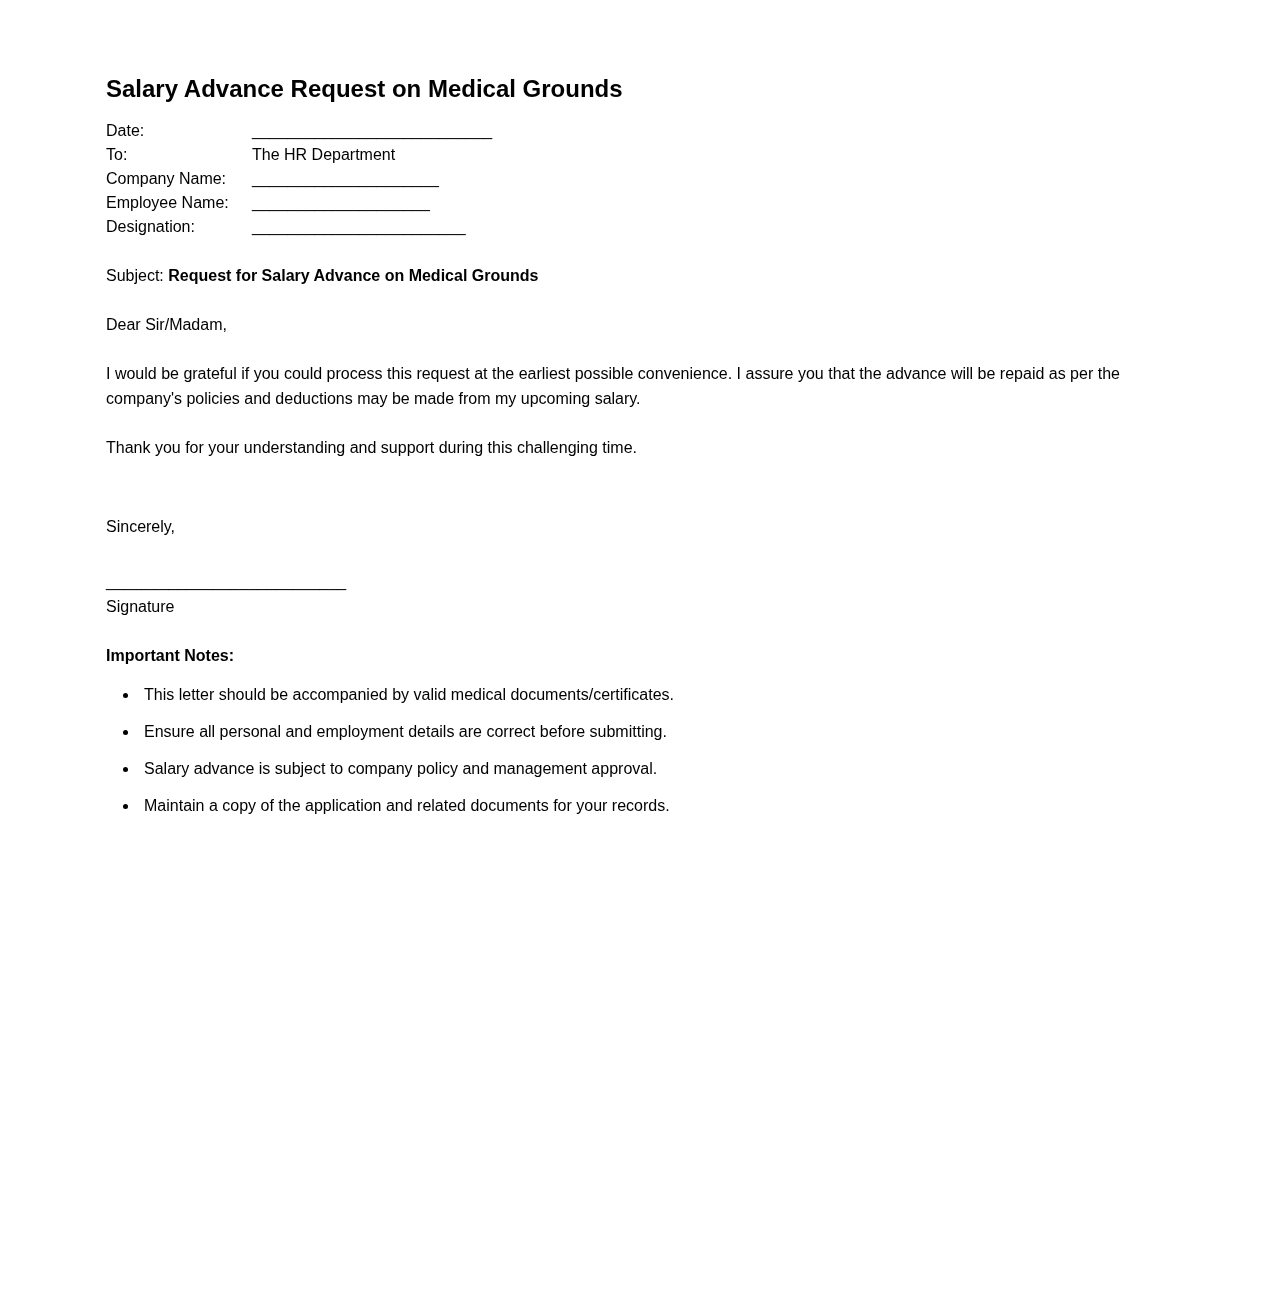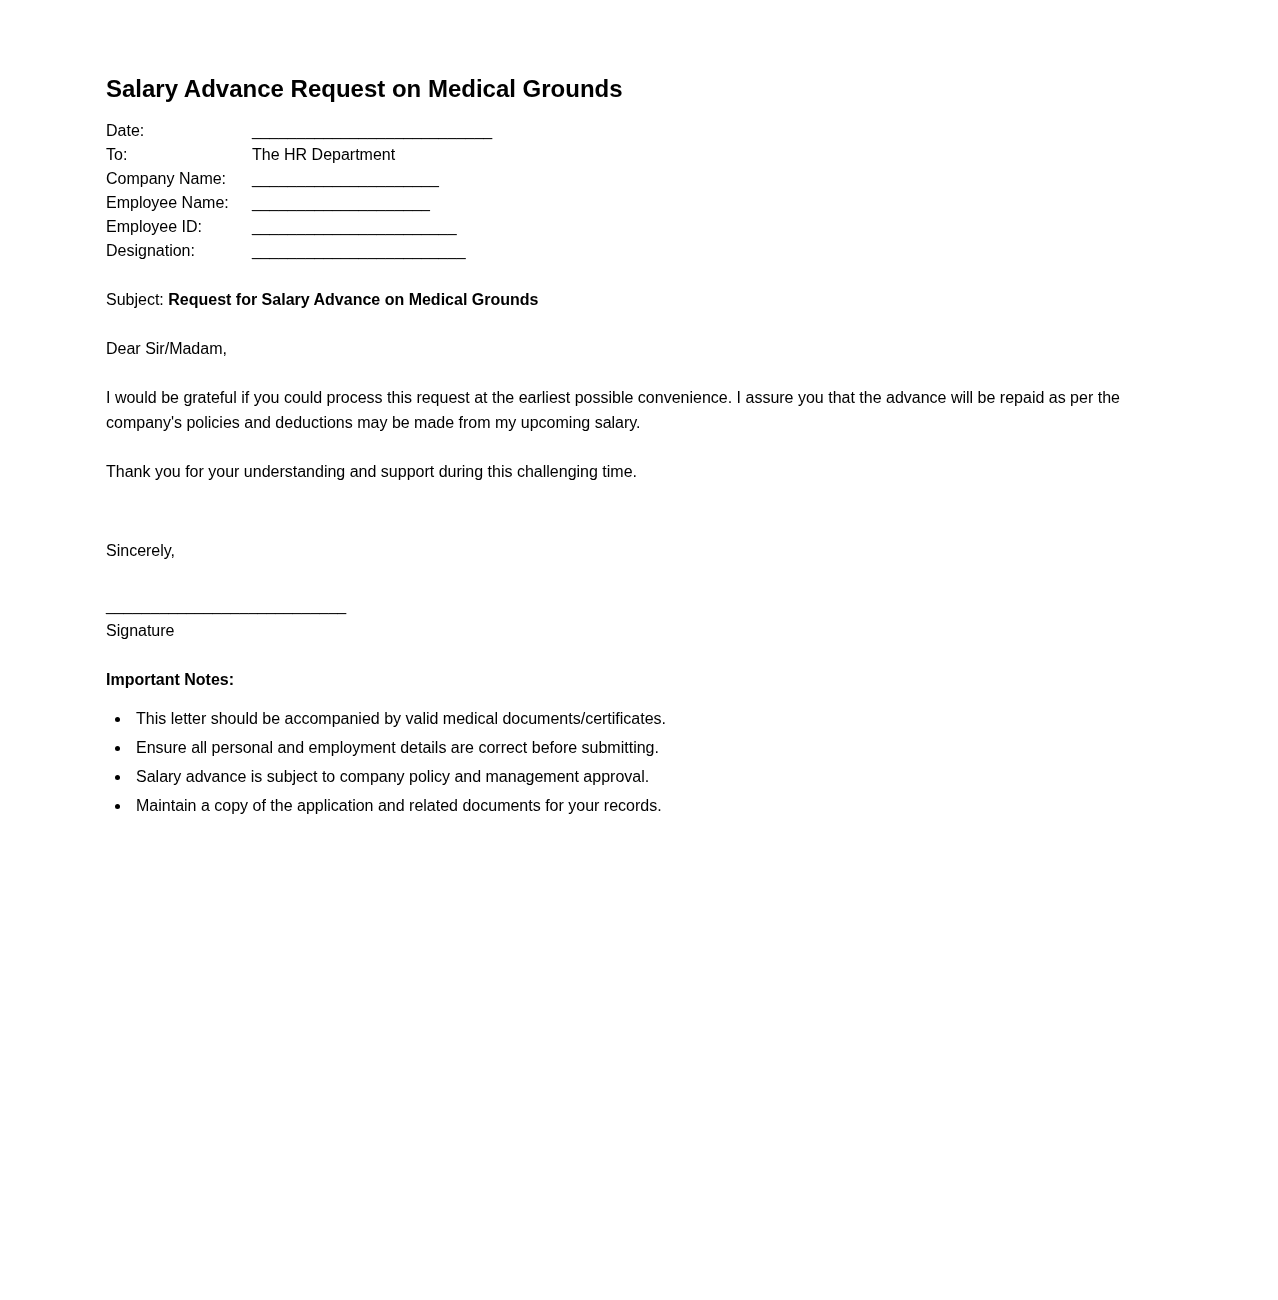--- a/index.html
+++ b/index.html
@@ -63,21 +63,21 @@
     margin-top: 14px;
     margin-bottom: 14px;
   }
   ul.notes-list {
     margin: 14px 0 0 0;
     padding-left: 21px;
     font-size: 16px;
     line-height: 25px;
   }
   ul.notes-list li {
-    margin: 4px;
+    margin: 12px;
     padding-left: 5px;
   }
 </style>
 </head>
 <body>
 
 <div class="page">
 
   <h1 class="title">Salary Advance Request on Medical Grounds</h1>
 
@@ -90,24 +90,20 @@
       <span class="field-label">To:</span>
       <span class="field-value">The HR Department</span>
     </div>
     <div class="field-row">
       <span class="field-label">Company Name:</span>
       <span class="field-value blank-run">_____________________</span>
     </div>
     <div class="field-row">
       <span class="field-label">Employee Name:</span>
       <span class="field-value blank-run">____________________</span>
-    </div>
-    <div class="field-row">
-      <span class="field-label">Employee ID:</span>
-      <span class="field-value blank-run">_______________________</span>
     </div>
     <div class="field-row">
       <span class="field-label">Designation:</span>
       <span class="field-value blank-run">________________________</span>
     </div>
   </div>
 
   <p class="subject"><span>Subject: </span><span class="subject-value">Request for Salary Advance on Medical Grounds</span></p>
 
   <p>Dear Sir/Madam,</p>

